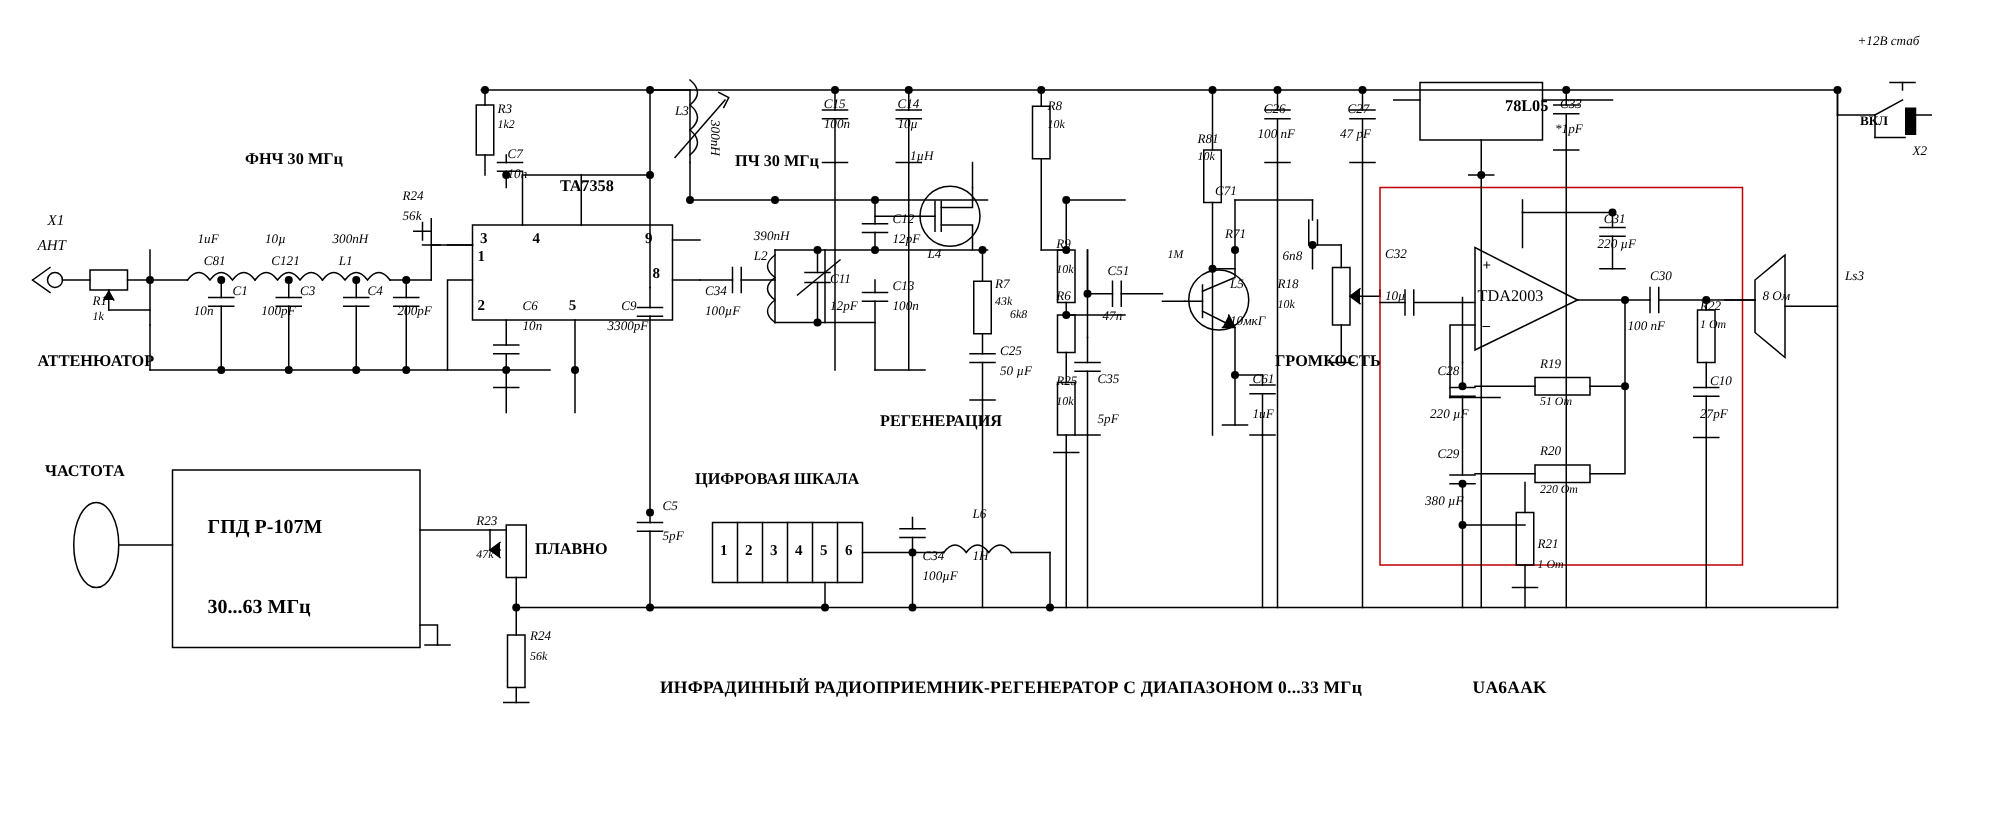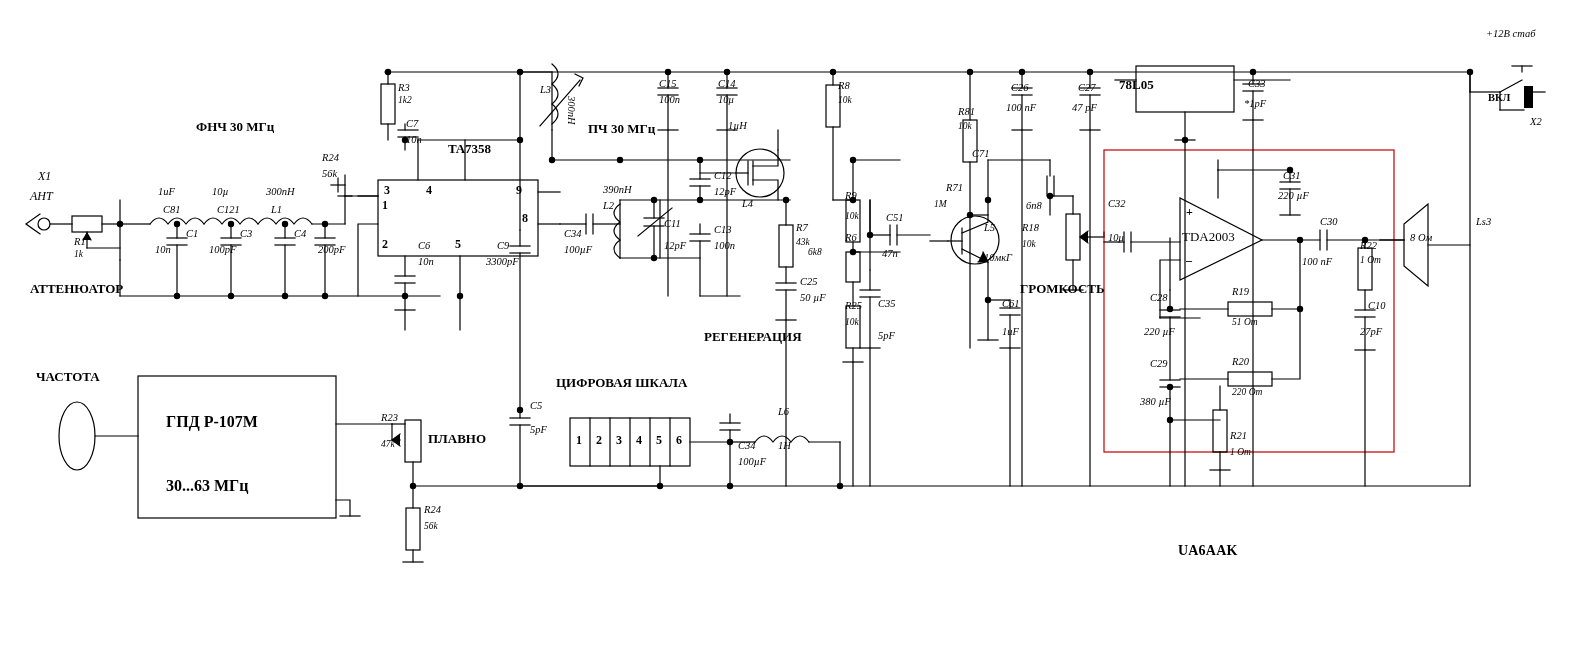--- a/index.html
+++ b/index.html
@@ -521,42 +521,42 @@
 <div class="lbl it sm" style="left:845px;top:232px">R6</div>
 <div class="lbl it xs" style="left:808px;top:248px">6k8</div>
 <div class="lbl it sm" style="left:845px;top:300px">R25</div>
 <div class="lbl it xs" style="left:845px;top:318px">10k</div>
 
 <div class="lbl it sm" style="left:886px;top:212px">C51</div>
 <div class="lbl it sm" style="left:882px;top:248px">47n</div>
 <div class="lbl it sm" style="left:878px;top:298px">C35</div>
 <div class="lbl it sm" style="left:878px;top:330px">5pF</div>
 
-<div class="lbl it sm" style="left:946px;top:182px">R71</div>
+<div class="lbl it sm" style="left:980px;top:182px">R71</div>
 <div class="lbl it xs" style="left:934px;top:200px">1M</div>
 <div class="lbl it sm" style="left:958px;top:106px">R81</div>
 <div class="lbl it xs" style="left:958px;top:122px">10k</div>
 
 <div class="lbl it sm" style="left:984px;top:222px">L5</div>
 <div class="lbl it sm" style="left:984px;top:252px">10мкГ</div>
 <div class="lbl it sm" style="left:1002px;top:298px">C61</div>
 <div class="lbl it sm" style="left:1002px;top:326px">1uF</div>
 
 <div class="lbl it sm" style="left:972px;top:148px">C71</div>
 <div class="lbl it sm" style="left:1026px;top:200px">6n8</div>
 <div class="lbl it sm" style="left:1022px;top:222px">R18</div>
 <div class="lbl it xs" style="left:1022px;top:240px">10k</div>
 <div class="lbl md bold" style="left:1020px;top:282px">ГРОМКОСТЬ</div>
 
 <div class="lbl it sm" style="left:1011px;top:82px">C26</div>
 <div class="lbl it sm" style="left:1006px;top:102px">100 nF</div>
 <div class="lbl it sm" style="left:1078px;top:82px">C27</div>
 <div class="lbl it sm" style="left:1072px;top:102px">47 pF</div>
 
-<div class="lbl md bold" style="left:1119px;top:78px">78L05</div>
+<div class="lbl md bold" style="left:1204px;top:78px">78L05</div>
 <div class="lbl it sm" style="left:1248px;top:78px">C33</div>
 <div class="lbl it sm" style="left:1244px;top:98px">*1pF</div>
 
 <div class="lbl it sm" style="left:1108px;top:198px">C32</div>
 <div class="lbl it sm" style="left:1108px;top:232px">10μ</div>
 <div class="lbl md" style="left:1182px;top:230px">TDA2003</div>
 <div class="lbl bold" style="left:1186px;top:206px">+</div>
 <div class="lbl bold" style="left:1186px;top:254px">–</div>
 
 <div class="lbl it sm" style="left:1283px;top:170px">C31</div>
@@ -607,15 +607,16 @@
 <div class="lbl bold" style="left:616px;top:434px">3</div>
 <div class="lbl bold" style="left:636px;top:434px">4</div>
 <div class="lbl bold" style="left:656px;top:434px">5</div>
 <div class="lbl bold" style="left:676px;top:434px">6</div>
 
 <div class="lbl it sm" style="left:738px;top:440px">C34</div>
 <div class="lbl it sm" style="left:738px;top:456px">100µF</div>
 <div class="lbl it sm" style="left:778px;top:406px">L6</div>
 <div class="lbl it sm" style="left:778px;top:440px">1H</div>
 
+<div class="lbl tt" style="left:528px;top:544px">ИНФРАДИННЫЙ РАДИОПРИЕМНИК-РЕГЕНЕРАТОР С ДИАПАЗОНОМ 0...33 МГц</div>
 <div class="lbl tt" style="left:1178px;top:544px">UA6AAK</div>
 
 </div>
 
 </body></html>

